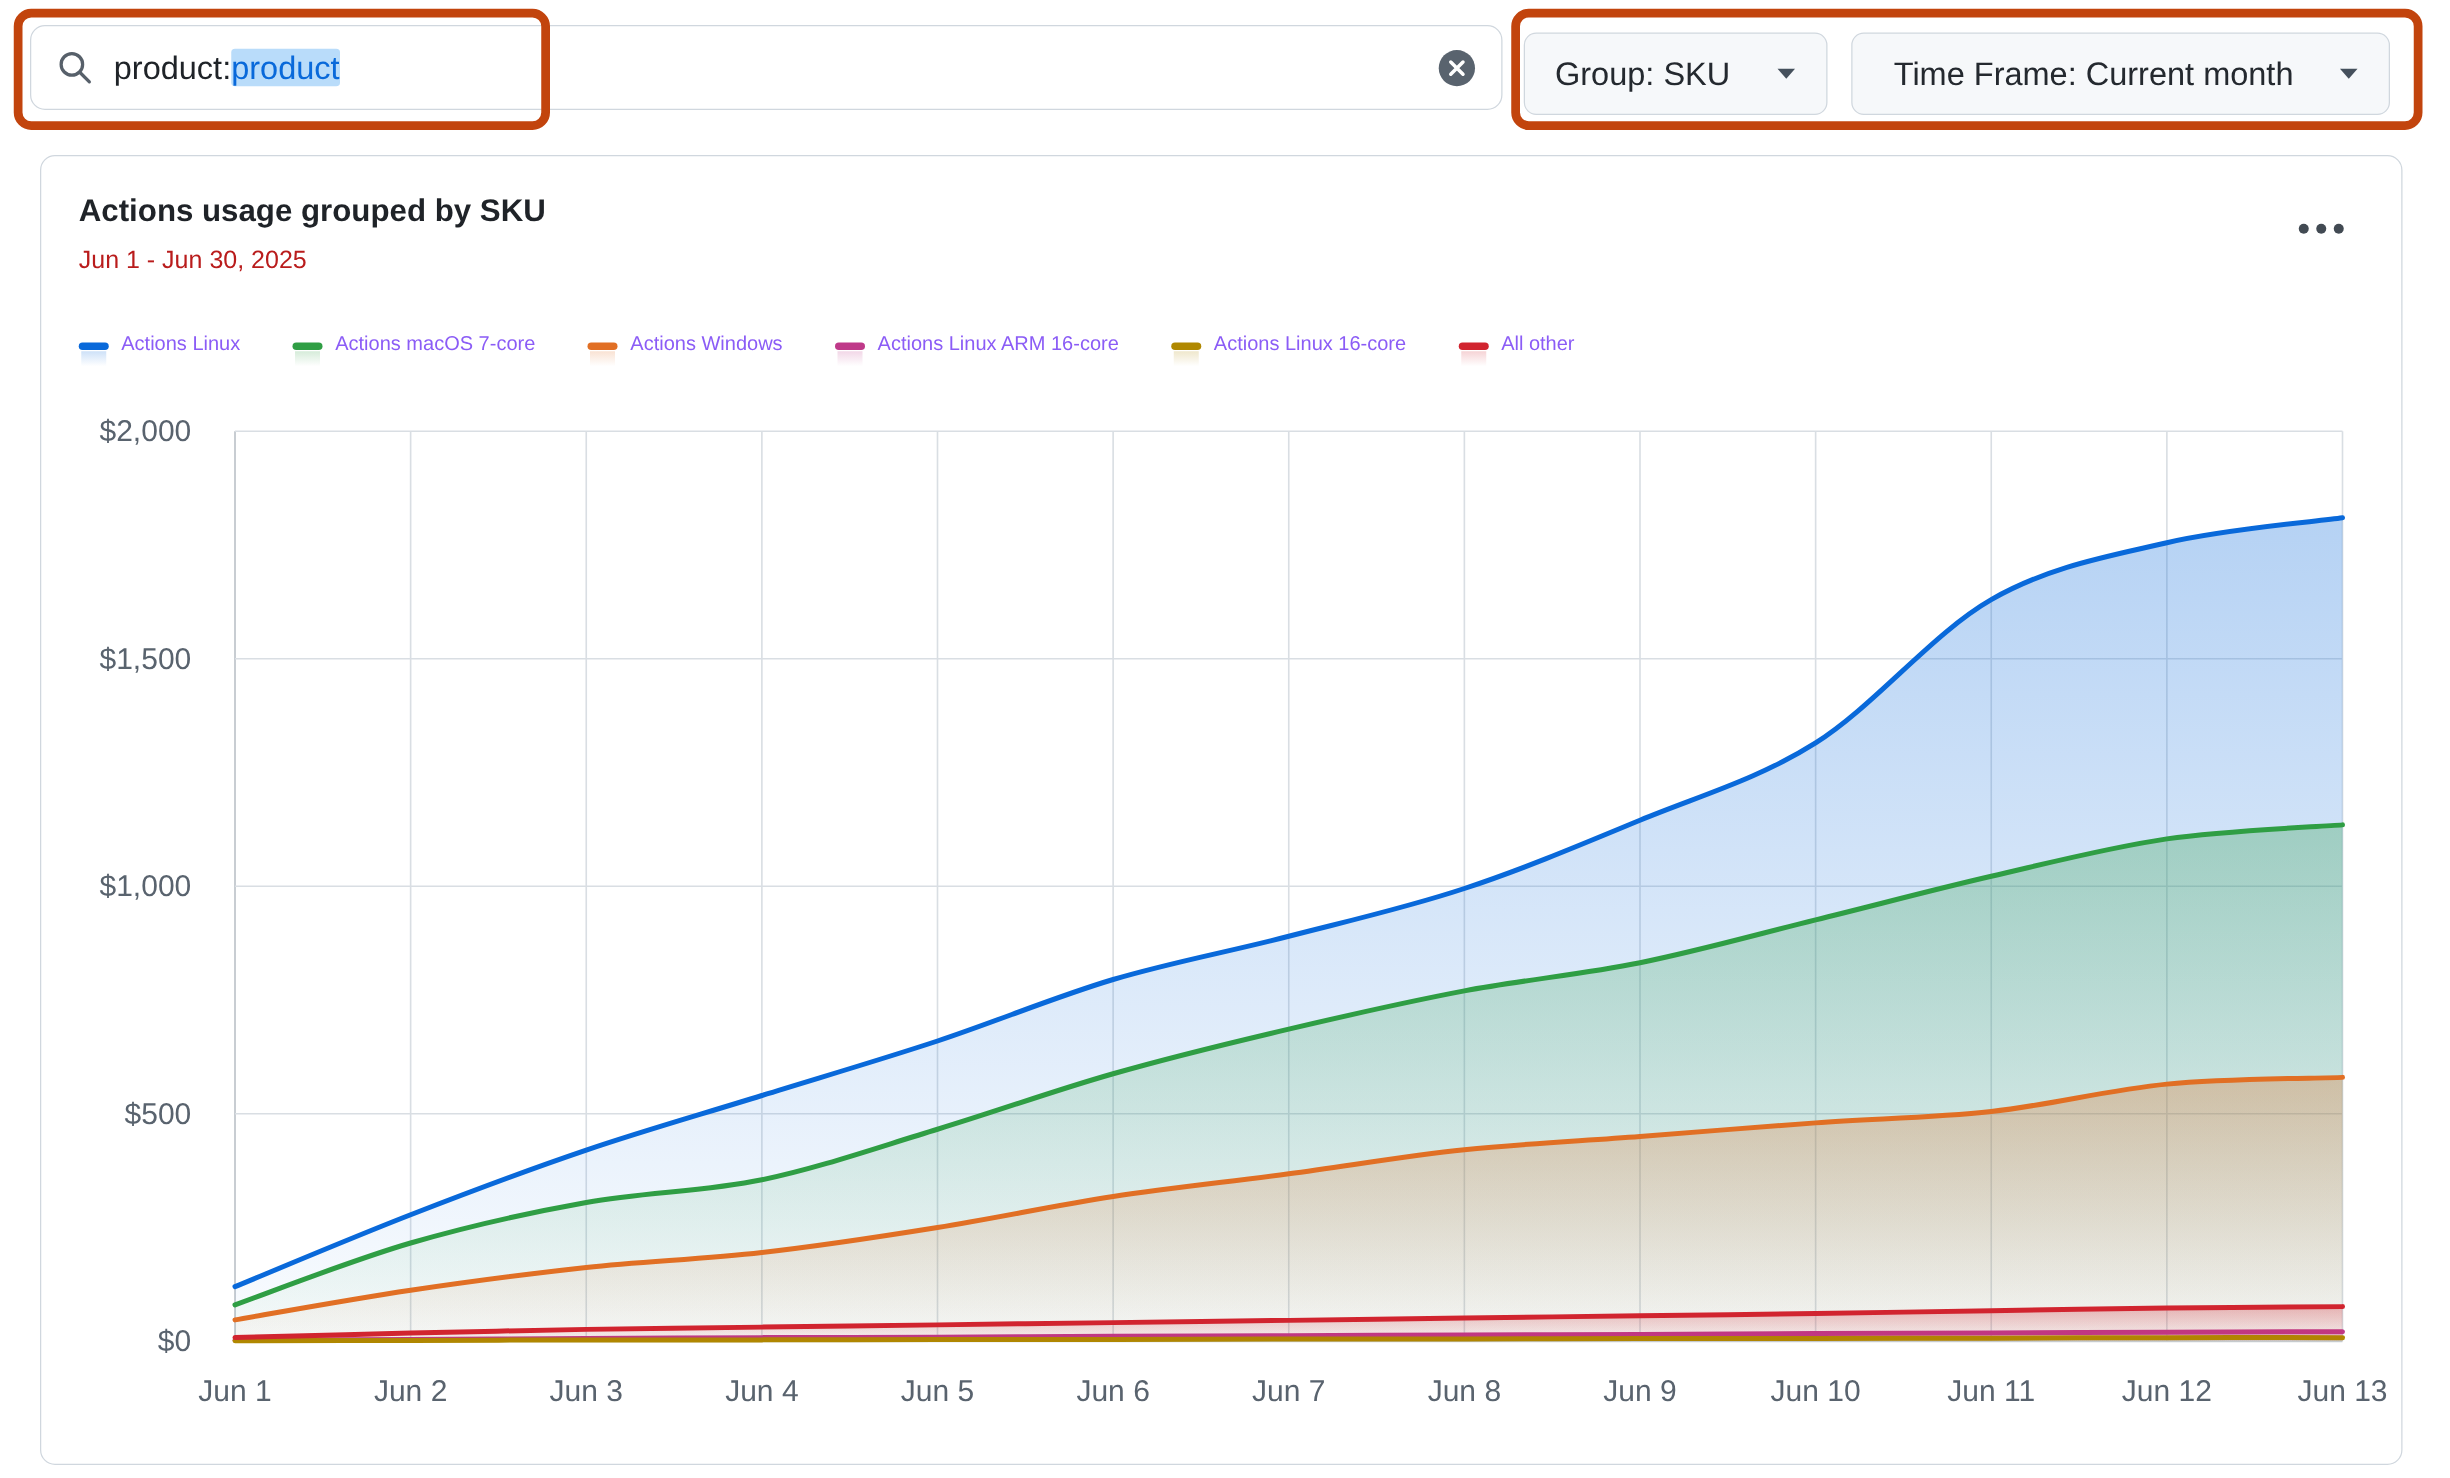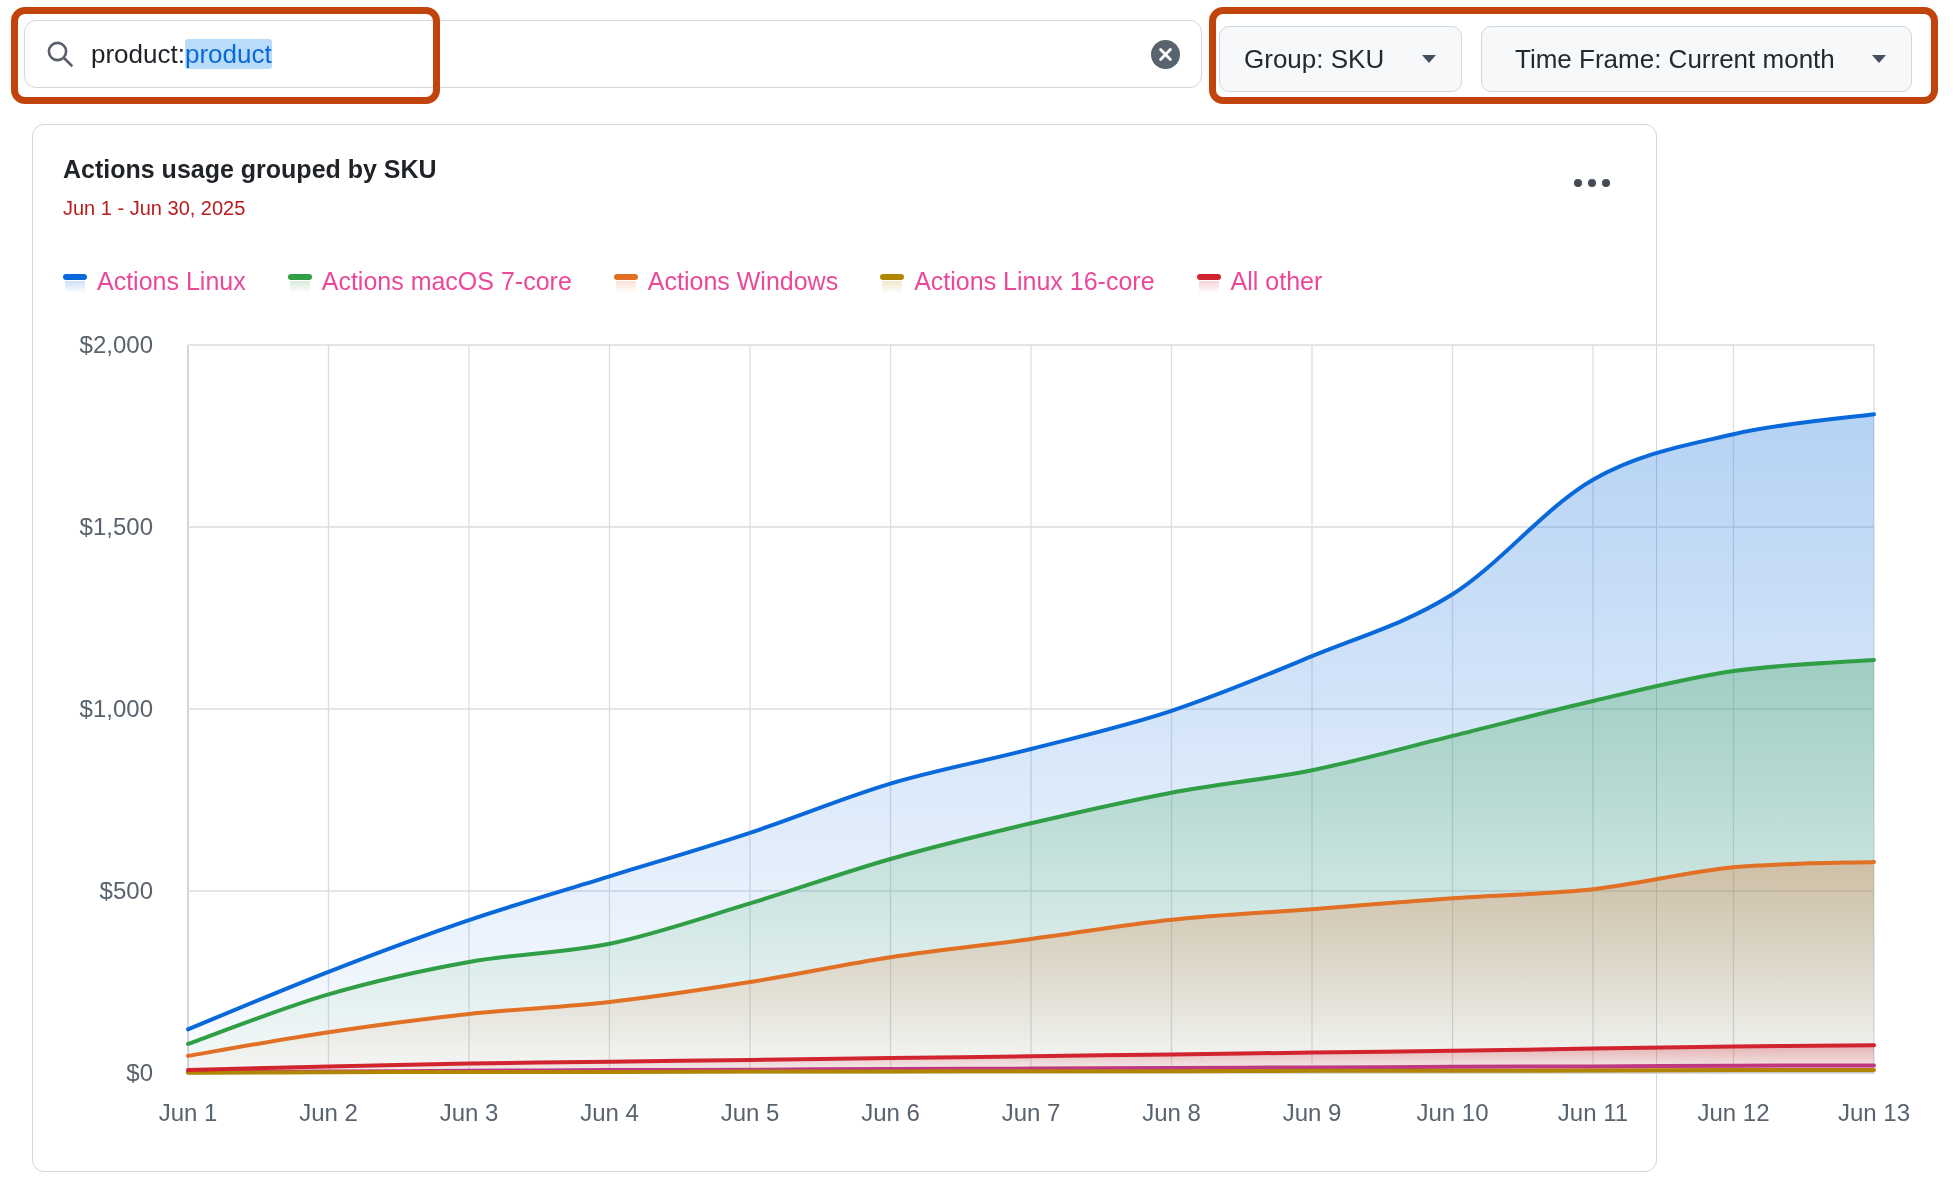--- a/index.html
+++ b/index.html
@@ -21,33 +21,33 @@
   .filter-btn .lbl { white-space:nowrap; }
   .group-btn { left:1219px; width:243px; }
   .tf-btn { left:1481px; width:431px;padding-left:33px; }
 
   .annotation { position:absolute; border:7px solid #c2440d; border-radius:14px;
     pointer-events:none; background:transparent; }
   .a1 { left:11px; top:7px; width:429px; height:97px; }
   .a2 { left:1209px; top:7px; width:729px; height:97px; }
 
   
-  .card { position:absolute; left:32px; top:124px; width:1625px; height:1048px;
+  .card { position:absolute; left:32px; top:124px; width:1890px; height:1048px;
     background:#fff; border:1.5px solid #d0d7de; border-radius:12px; }
   .card-title { position:absolute; left:30px; top:30px; font-size:25px; font-weight:700; color:#1f2328; }
   .card-sub { position:absolute; left:30px; top:72px; font-size:20px; color:#b91c1c; }
   .kebab-btn { position:absolute; right:40px; top:44px; width:48px; height:28px; border:none;
     background:transparent; cursor:pointer; display:flex; align-items:center; justify-content:center; }
 
   .legend { position:absolute; left:30px; top:142px; display:flex; align-items:flex-start; gap:42px; }
   .legend-item { display:flex; align-items:flex-start; gap:10px; }
   .swatch-wrap { position:relative; width:24px; height:22px; margin-top:7px; }
   .swatch { position:absolute; left:0; top:0; width:24px; height:6px; border-radius:3px; }
   .swatch-fade { position:absolute; left:2px; top:7px; width:20px; height:12px; }
-  .legend-label { font-size:25px; color:#ec4899; white-space:nowrap; }
+  .legend-label { font-size:16px; color:#8b5cf6; white-space:nowrap; }
 
   .chart-svg { position:absolute; left:28px; top:196px; }
   svg text { font-family:"Liberation Sans","DejaVu Sans",sans-serif; }
 </style>
 </head>
 <body>
 
 <div>
 
   <div class="search-wrap">
@@ -108,20 +108,27 @@
           <div class="swatch-fade" style="background: linear-gradient(rgba(47, 158, 68, 0.2), transparent);"></div>
         </div>
         <span class="legend-label">Actions macOS 7-core</span>
       </div>
       <div class="legend-item">
         <div class="swatch-wrap">
           <div class="swatch" style="background: rgb(225, 111, 36);"></div>
           <div class="swatch-fade" style="background: linear-gradient(rgba(225, 111, 36, 0.2), transparent);"></div>
         </div>
         <span class="legend-label">Actions Windows</span>
+      </div>
+      <div class="legend-item">
+        <div class="swatch-wrap">
+          <div class="swatch" style="background: rgb(191, 57, 137);"></div>
+          <div class="swatch-fade" style="background: linear-gradient(rgba(191, 57, 137, 0.2), transparent);"></div>
+        </div>
+        <span class="legend-label">Actions Linux ARM 16-core</span>
       </div>
       <div class="legend-item">
         <div class="swatch-wrap">
           <div class="swatch" style="background: rgb(176, 136, 0);"></div>
           <div class="swatch-fade" style="background: linear-gradient(rgba(176, 136, 0, 0.2), transparent);"></div>
         </div>
         <span class="legend-label">Actions Linux 16-core</span>
       </div>
       <div class="legend-item">
         <div class="swatch-wrap">

